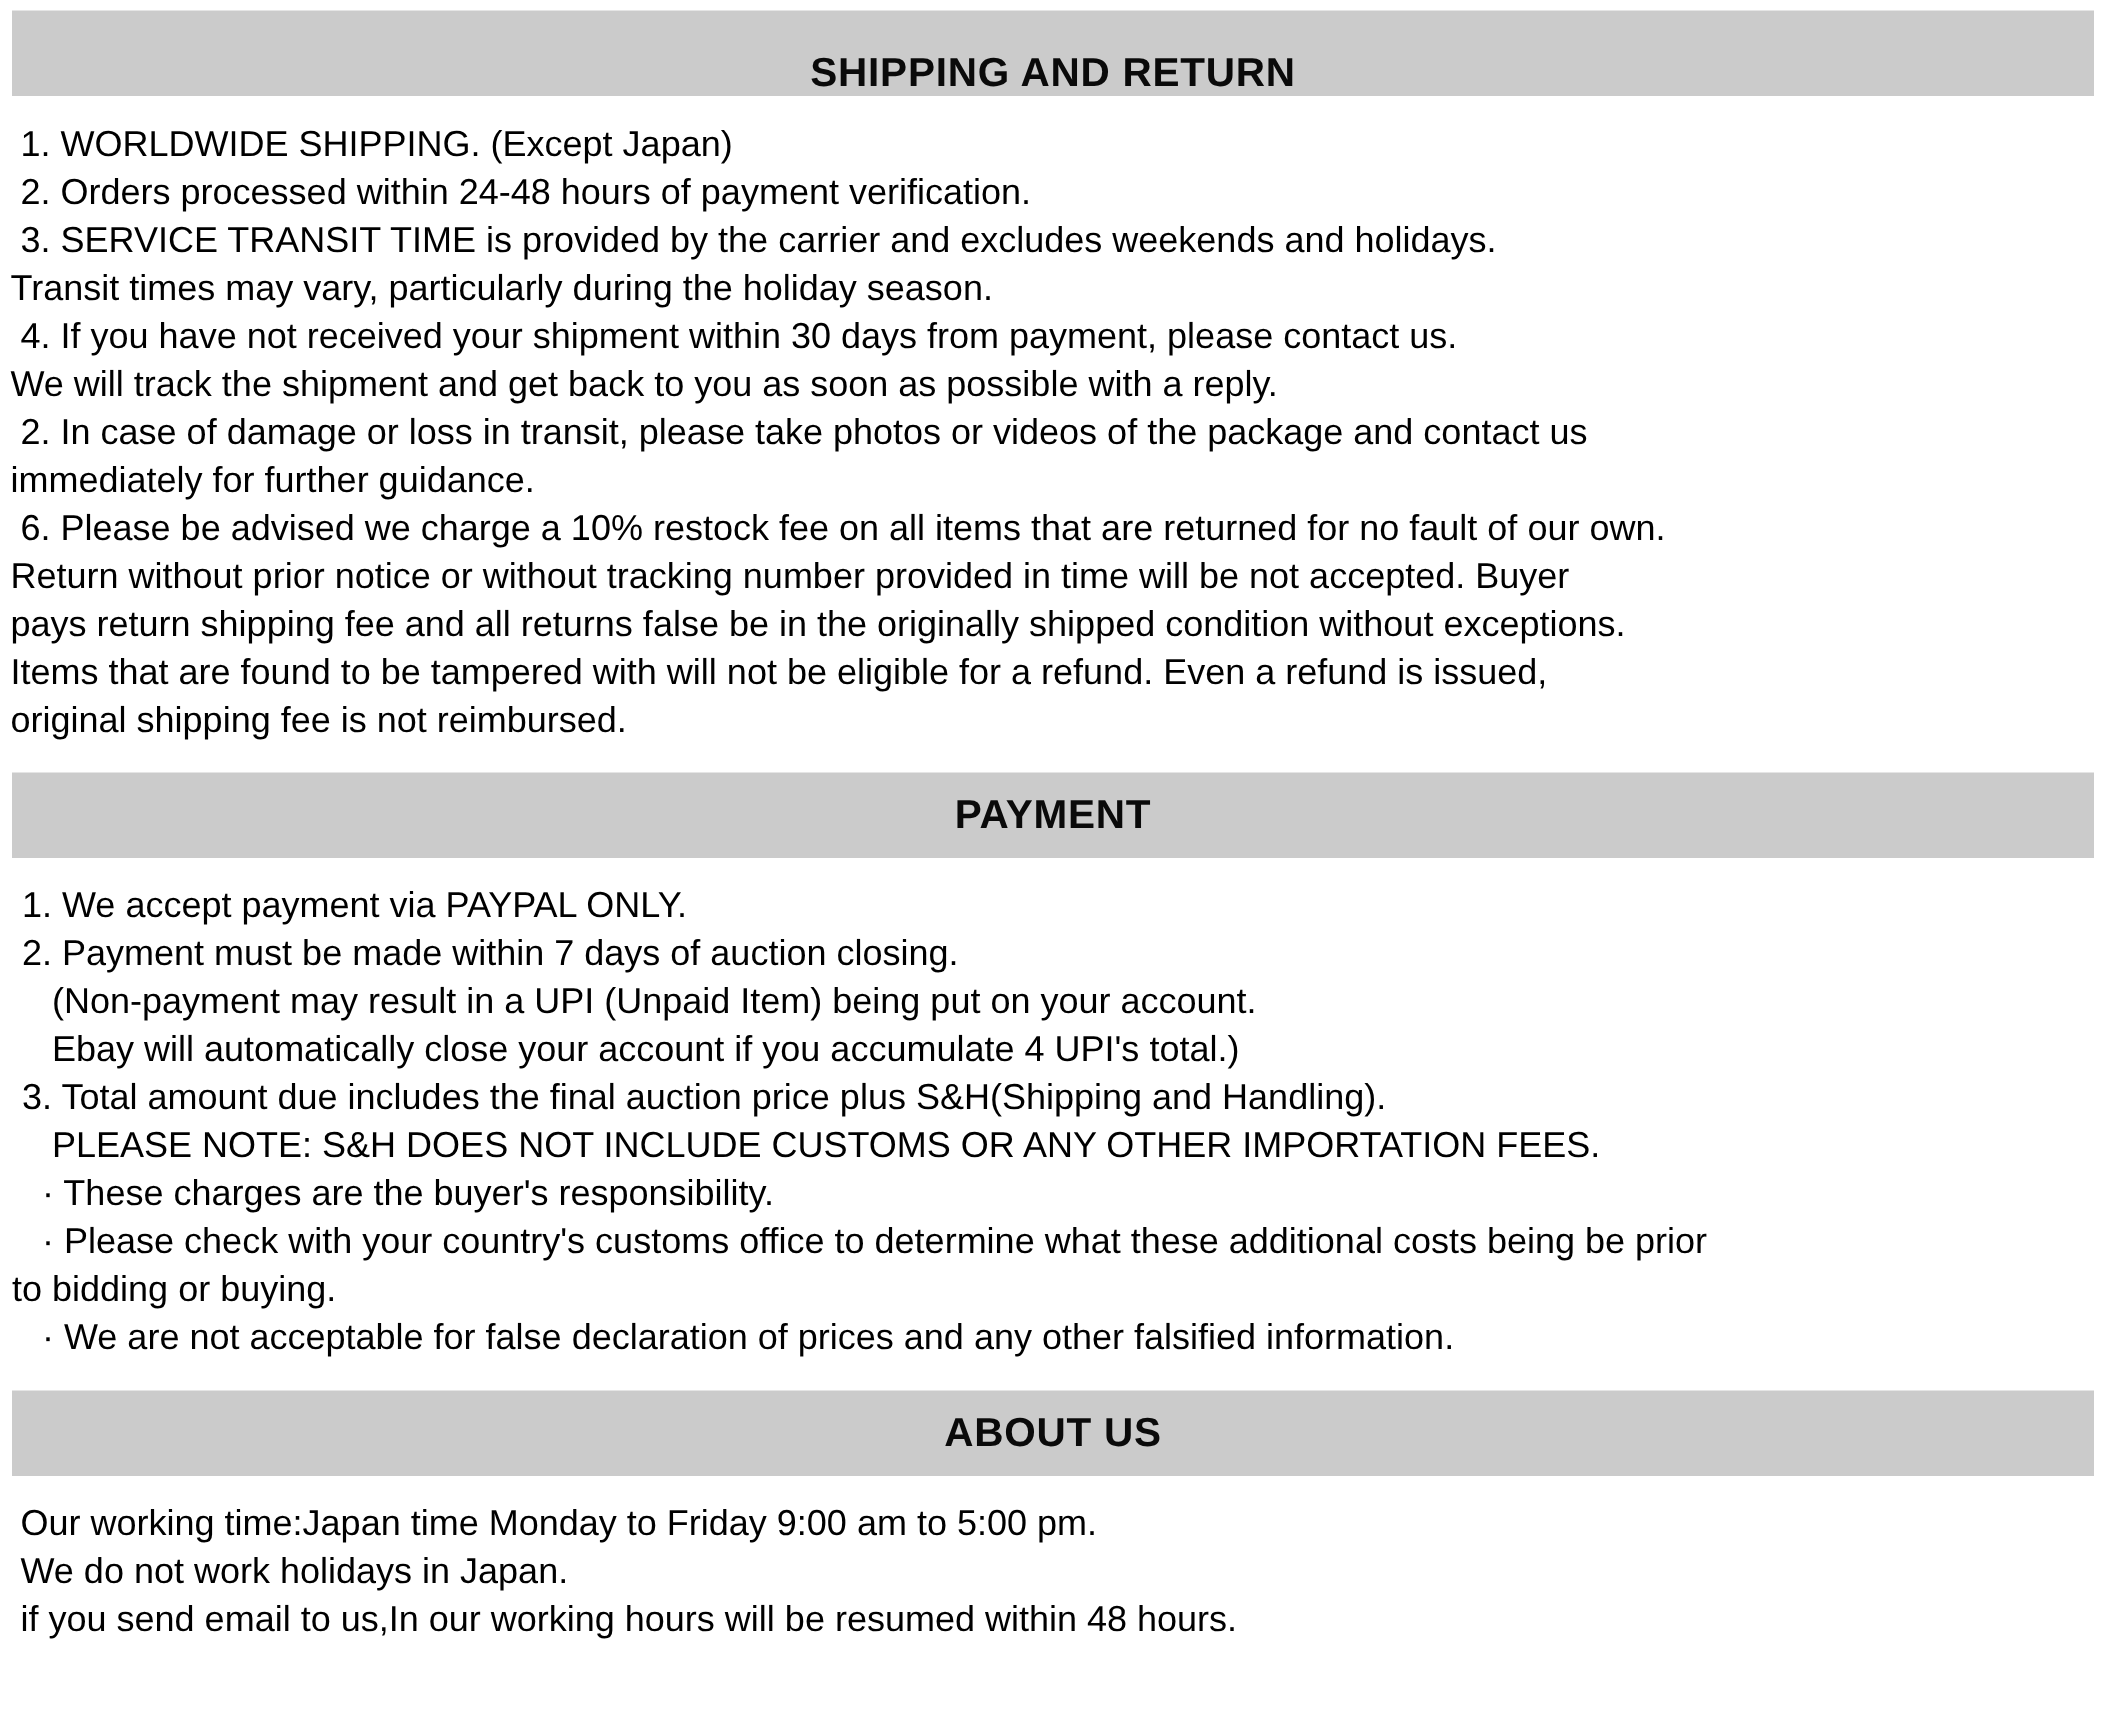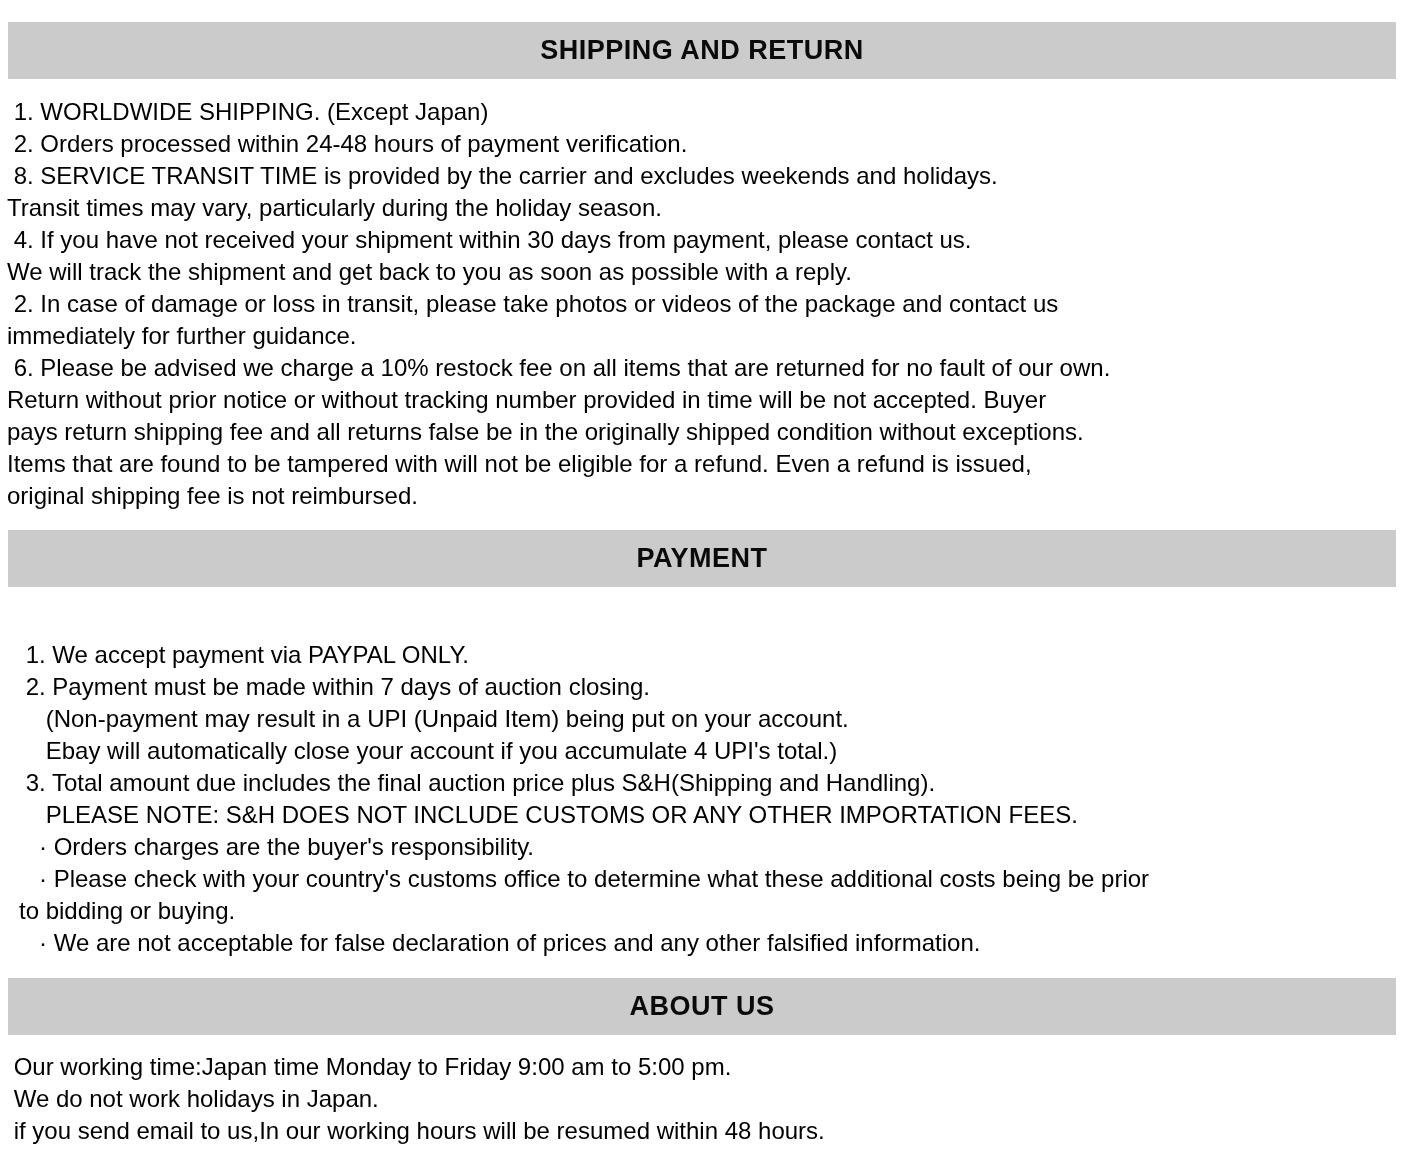--- a/index.html
+++ b/index.html
@@ -20,51 +20,51 @@
     background: #cbcbcb;
     display: flex;
     align-items: center;
     justify-content: center;
     font-size: 27px;
     font-weight: bold;
     color: #0a0a0a;
     letter-spacing: 0.5px;
   }
   .section-header.first {
-    margin-top: 22px;
+    margin-top: 7px;
+    align-items: flex-end;
   }
   .section-body {
     padding: 17px 21px 18px 7px;
     font-size: 24px;
     line-height: 32px;
     color: #000000;
   }
   .section-body.payment {
-    padding: 16px 8px 19px 19px;
-    margin-top: 36px;
+    padding: 16px 8px 19px 8px;
   }
   .section-body.about {
     padding: 16px 8px 16px 7px;
   }
   .text-line {
     white-space: pre-wrap;
     min-height: 32px;
   }
 </style>
 </head>
 <body>
 
 <div>
   <div class="section-header first">
     <span>SHIPPING AND RETURN</span>
   </div>
   <div class="section-body">
     <div class="text-line"> 1. WORLDWIDE SHIPPING. (Except Japan)</div>
     <div class="text-line"> 2. Orders processed within 24-48 hours of payment verification.</div>
-    <div class="text-line"> 8. SERVICE TRANSIT TIME is provided by the carrier and excludes weekends and holidays.</div>
+    <div class="text-line"> 3. SERVICE TRANSIT TIME is provided by the carrier and excludes weekends and holidays.</div>
     <div class="text-line">Transit times may vary, particularly during the holiday season.</div>
     <div class="text-line"> 4. If you have not received your shipment within 30 days from payment, please contact us.</div>
     <div class="text-line">We will track the shipment and get back to you as soon as possible with a reply.</div>
     <div class="text-line"> 2. In case of damage or loss in transit, please take photos or videos of the package and contact us</div>
     <div class="text-line">immediately for further guidance.</div>
     <div class="text-line"> 6. Please be advised we charge a 10% restock fee on all items that are returned for no fault of our own.</div>
     <div class="text-line">Return without prior notice or without tracking number provided in time will be not accepted. Buyer</div>
     <div class="text-line">pays return shipping fee and all returns false be in the originally shipped condition without exceptions.</div>
     <div class="text-line">Items that are found to be tampered with will not be eligible for a refund. Even a refund is issued,</div>
     <div class="text-line">original shipping fee is not reimbursed.</div>
@@ -75,21 +75,21 @@
   <div class="section-header">
     <span>PAYMENT</span>
   </div>
   <div class="section-body payment">
     <div class="text-line"> 1. We accept payment via PAYPAL ONLY.</div>
     <div class="text-line"> 2. Payment must be made within 7 days of auction closing.</div>
     <div class="text-line">    (Non-payment may result in a UPI (Unpaid Item) being put on your account.</div>
     <div class="text-line">    Ebay will automatically close your account if you accumulate 4 UPI's total.)</div>
     <div class="text-line"> 3. Total amount due includes the final auction price plus S&amp;H(Shipping and Handling).</div>
     <div class="text-line">    PLEASE NOTE: S&amp;H DOES NOT INCLUDE CUSTOMS OR ANY OTHER IMPORTATION FEES.</div>
-    <div class="text-line">   · Orders charges are the buyer's responsibility.</div>
+    <div class="text-line">   · These charges are the buyer's responsibility.</div>
     <div class="text-line">   · Please check with your country's customs office to determine what these additional costs being be prior</div>
     <div class="text-line">to bidding or buying.</div>
     <div class="text-line">   · We are not acceptable for false declaration of prices and any other falsified information.</div>
   </div>
 </div>
 
 <div>
   <div class="section-header">
     <span>ABOUT US</span>
   </div>

